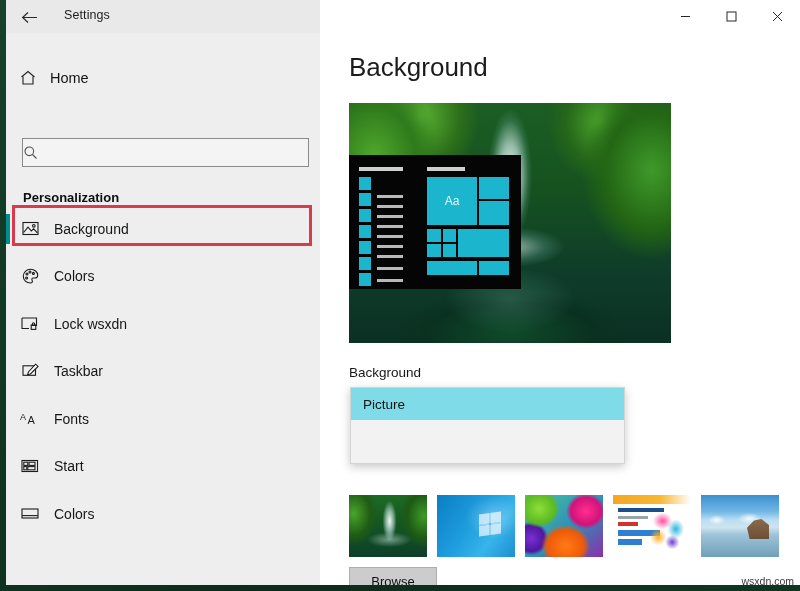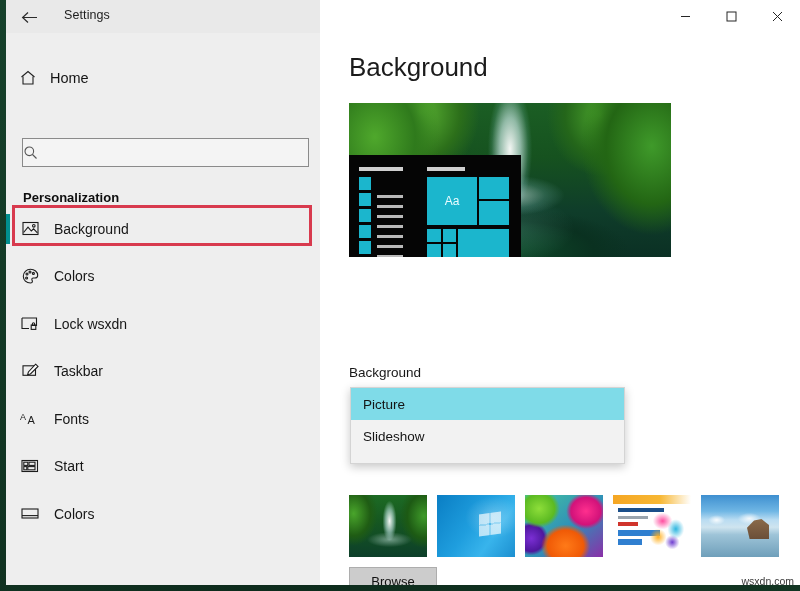--- a/index.html
+++ b/index.html
@@ -126,21 +126,21 @@
     width: 480px; height: 552px; background: #ffffff;
   }
   .page-title {
     position: absolute; left: 29px; top: 19px;
     font-size: 26px; color: #1b1b1b; font-weight: normal;
   }
 
   
   .preview {
     position: absolute; left: 29px; top: 70px;
-    width: 322px; height: 154px;
+    width: 322px; height: 240px;
     overflow: hidden;
     background: #0b2f14;
   }
   .wall {
     position: absolute; inset: 0;
     background:
       radial-gradient(ellipse 52px 120px at 50% 34%, rgba(255,255,255,.92) 0%, rgba(210,250,255,.55) 32%, rgba(120,200,210,.12) 62%, transparent 80%),
       radial-gradient(ellipse 120px 60px at 50% 62%, rgba(230,255,255,.55) 0%, rgba(150,220,220,.18) 48%, transparent 75%),
       linear-gradient(to bottom, #0e3a18 0%, #17571f 22%, #1d6b26 44%, #15personally 44%, #123f1c 100%),
       #123f1c;
@@ -486,23 +486,20 @@
           </div>
         </div>
       </div>
 
       <div class="field-label">Background</div>
 
       <div class="dropdown">
         <div class="ddopt sel">
           <span>Picture</span>
         </div>
-        <div class="ddopt">
-          <span>Slideshow</span>
-        </div>
       </div>
 
       <div class="thumbs">
         <div class="thumb t1"></div>
         <div class="thumb t2"></div>
         <div class="thumb t3"></div>
         <div class="thumb t4">
           <div class="ad-top"></div>
           <div class="ad-h"></div>
           <div class="ad-s"></div>

